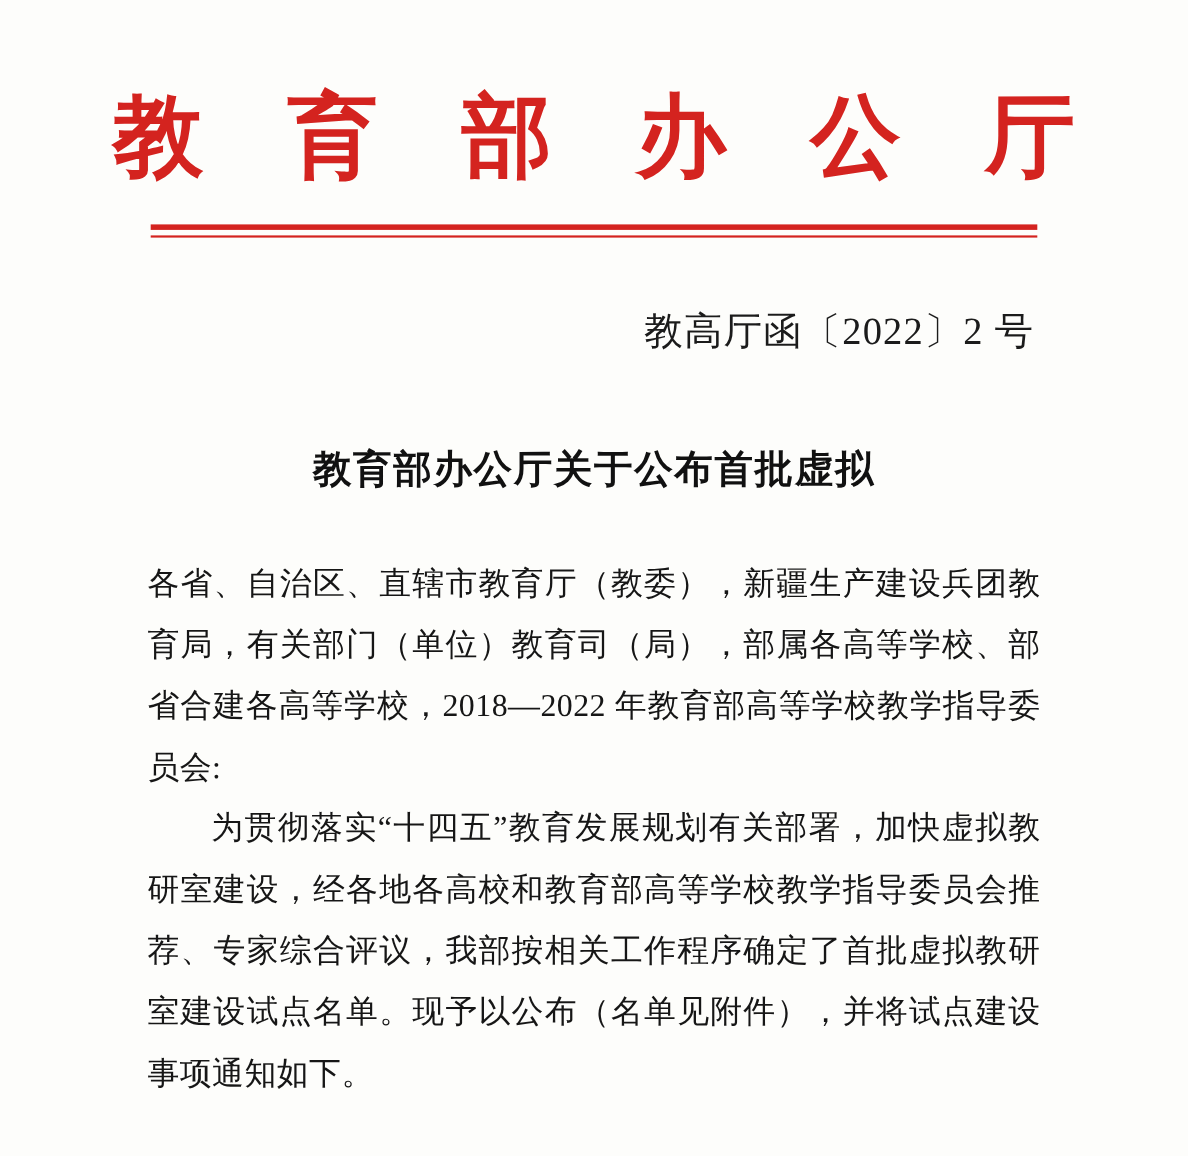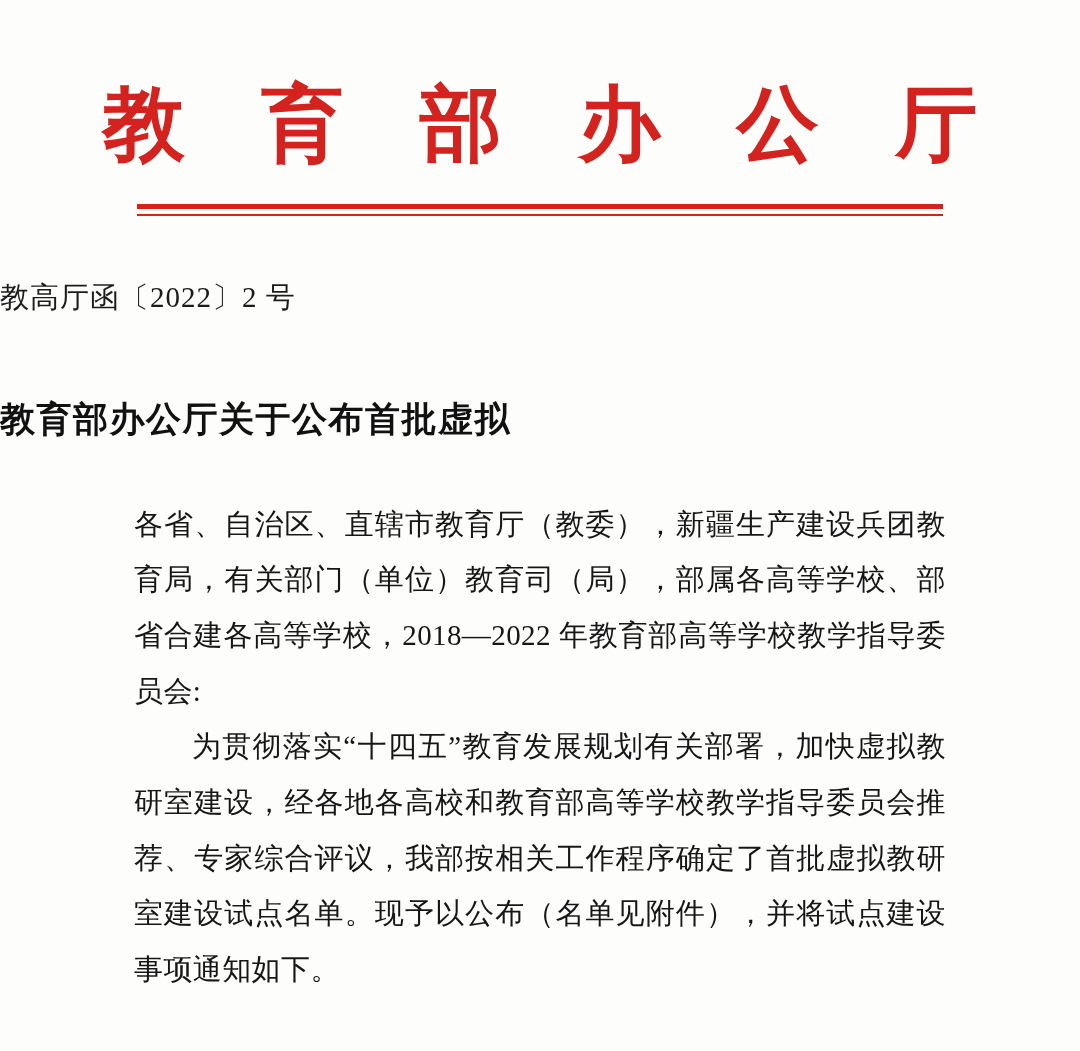--- a/index.html
+++ b/index.html
@@ -51,30 +51,30 @@
   }
   .rule-thin {
     height: 2px;
     background: #d4231f;
   }
 
   
   .doc-number {
     margin-top: 62px;
     padding-right: 140px;
-    text-align: left;
-    font-size: 29px;
+    text-align: right;
+    font-size: 35px;
     letter-spacing: 1px;
     color: #1b1b1b;
   }
 
   
   .doc-title {
     margin-top: 74px;
-    text-align: left;
+    text-align: center;
     font-weight: bold;
     font-size: 35px;
     line-height: 1.62;
     letter-spacing: 1.5px;
     color: #111111;
   }
   .doc-title .line {
     display: block;
   }
 

